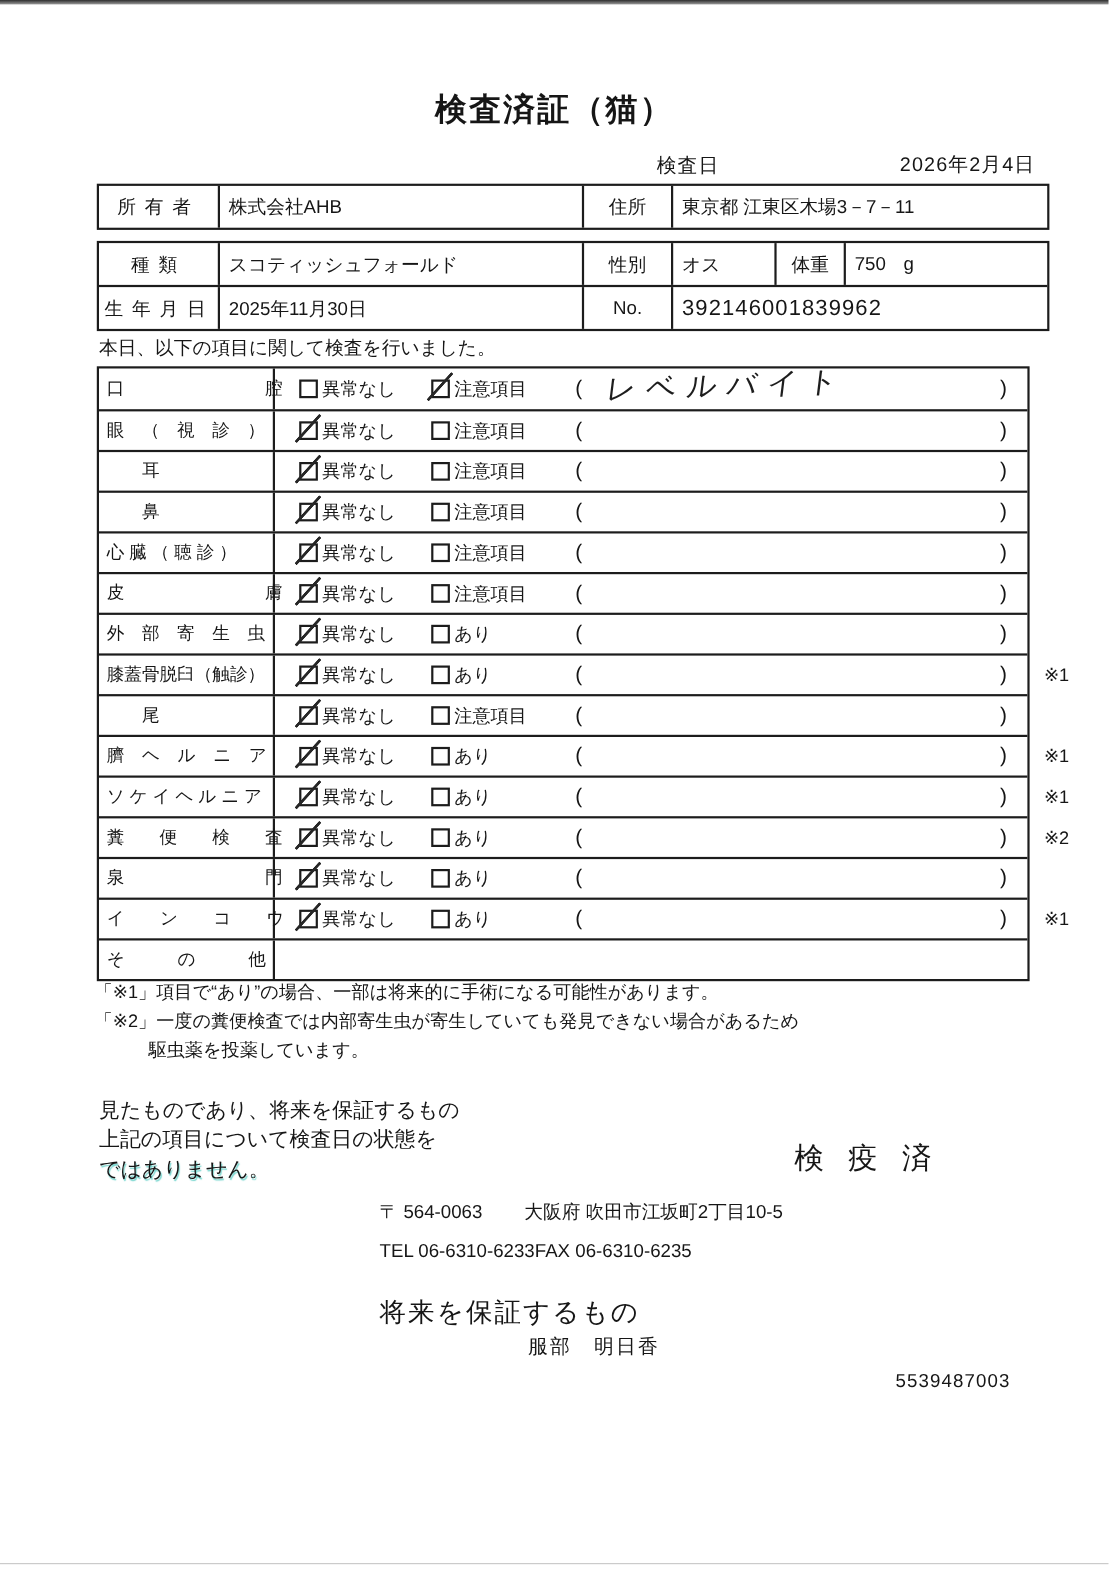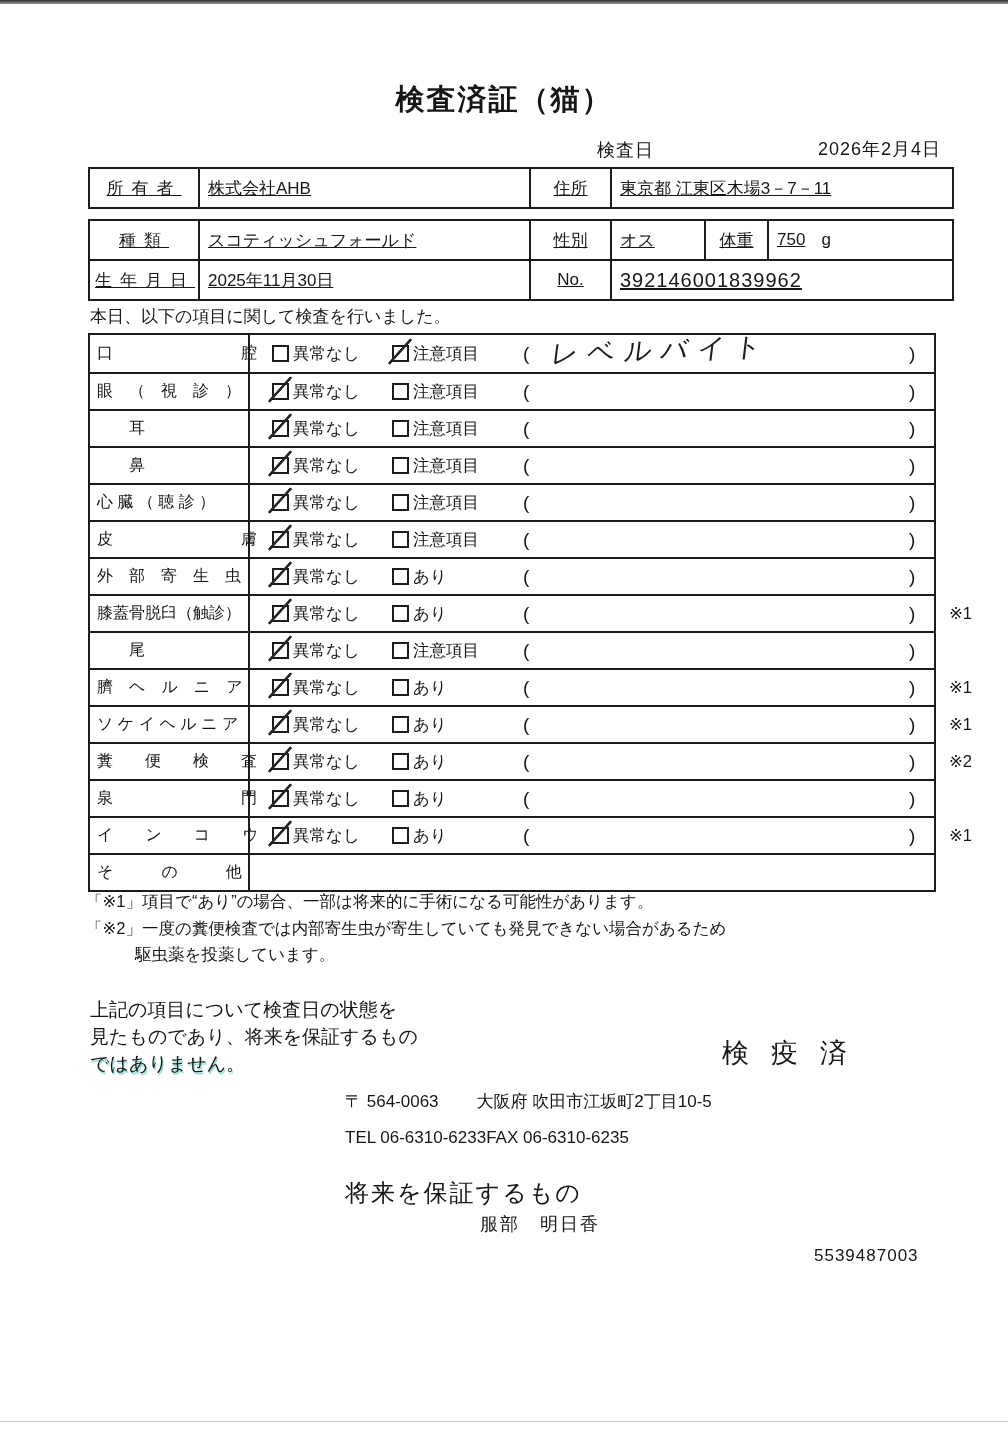--- a/index.html
+++ b/index.html
@@ -14,21 +14,21 @@
   .abs{position:absolute;}
   .title{top:80px;left:0;width:100%;text-align:center;font-size:29px;font-weight:700;letter-spacing:2px;}
   .date-label{left:597px;top:138px;font-size:18px;letter-spacing:1px;}
   .date-value{left:818px;top:137px;font-size:18px;letter-spacing:1px;}
 
   
   .tbl{position:absolute;left:88px;width:866px;border:2px solid #1c1c1c;box-sizing:border-box;background:#fff;}
   .trow{display:grid;height:38px;}
   .trow + .trow{border-top:2px solid #1c1c1c;}
   .tcell{border-left:2px solid #1c1c1c;display:flex;align-items:center;padding:0 8px;
-    font-size:17px;box-sizing:border-box;overflow:visible;white-space:nowrap;text-decoration:underline;}
+    font-size:17px;box-sizing:border-box;overflow:visible;white-space:nowrap;}
   .tcell:first-child{border-left:none;}
   .hd{justify-content:center;}
   #info1{top:167px;}
   #info1 .trow{grid-template-columns:108px 331px 81px auto;}
   #info2{top:219px;}
   #info2 .trow-1{grid-template-columns:108px 331px 81px 94px 63px auto;}
   #info2 .trow-2{grid-template-columns:108px 331px 81px auto;}
   .sp8{letter-spacing:8px;}
   .weight-cell{justify-content:flex-start;gap:16px;padding-right:16px;}
   .no-value{font-size:20px;letter-spacing:1px;}
@@ -363,22 +363,22 @@
         <div class="lab">そ　　　の　　　他</div>
         <div class="content"></div>
       </div>
     </div>
 
   <div class="abs fnote fnote-1">「※1」項目で“あり”の場合、一部は将来的に手術になる可能性があります。</div>
   <div class="abs fnote fnote-2">「※2」一度の糞便検査では内部寄生虫が寄生していても発見できない場合があるため</div>
   <div class="abs fnote fnote-3">駆虫薬を投薬しています。</div>
 
   <div class="abs para">
+    <div>見たものであり、将来を保証するもの</div>
     <div>上記の項目について検査日の状態を</div>
-    <div>見たものであり、将来を保証するもの</div>
     <div class="teal">ではありません。</div>
   </div>
 
   <div class="abs stamp">検疫済</div>
 
   <div class="abs addr">
     <span>〒 564-0063</span>
     <span>大阪府 吹田市江坂町2丁目10-5</span>
   </div>
   <div class="abs telfax">

